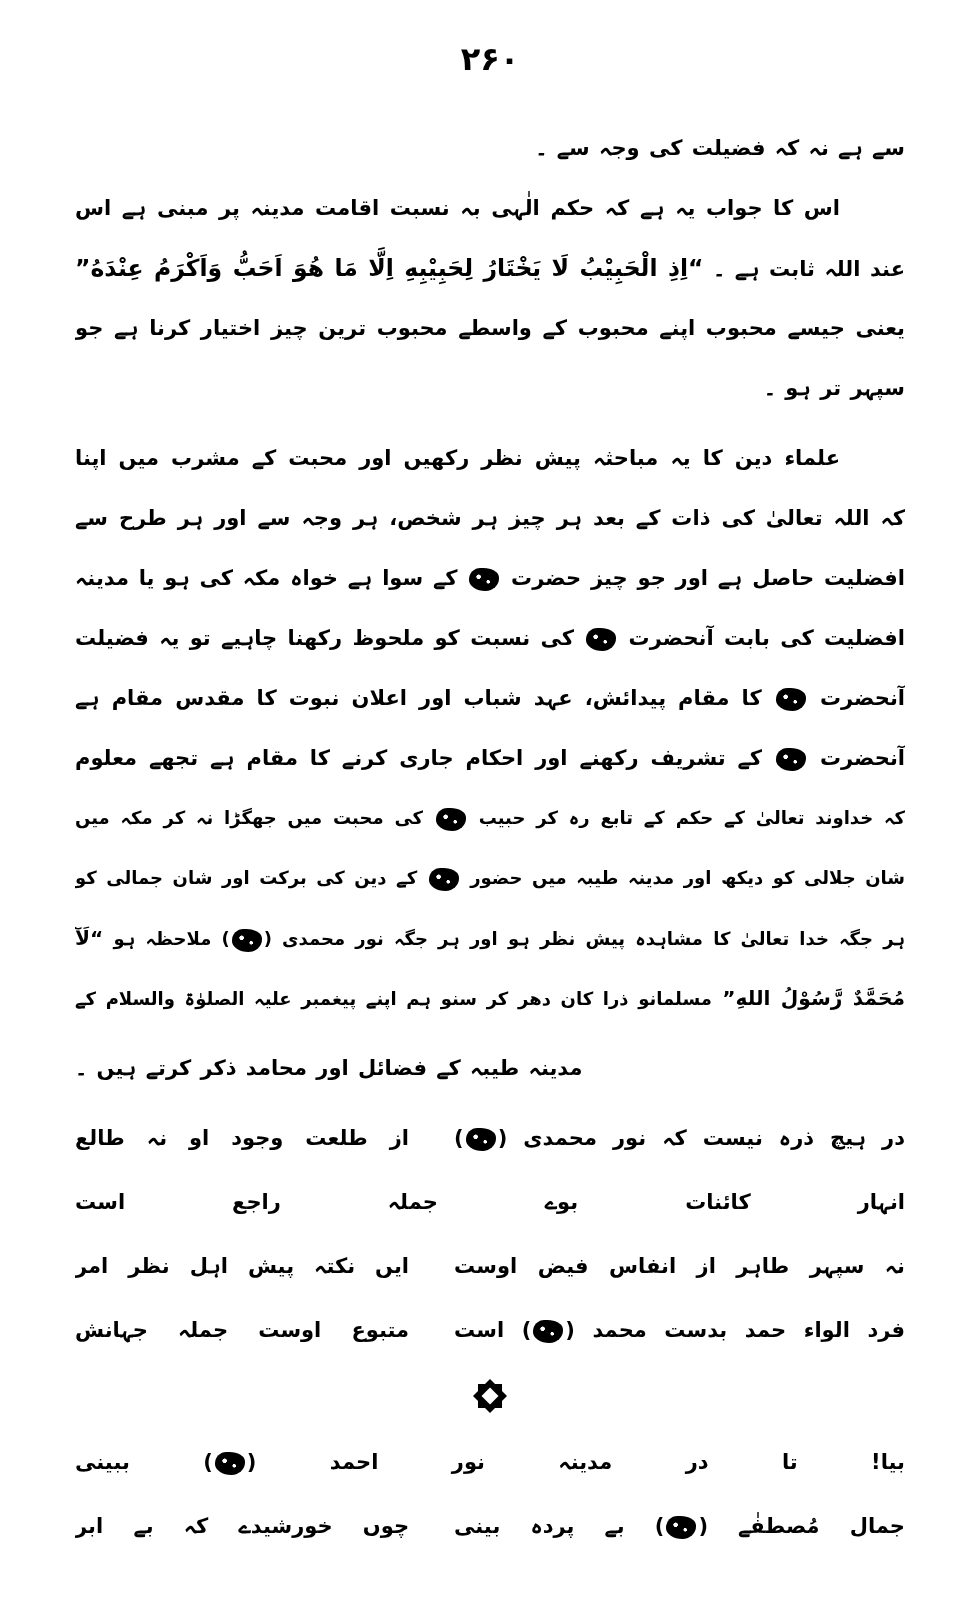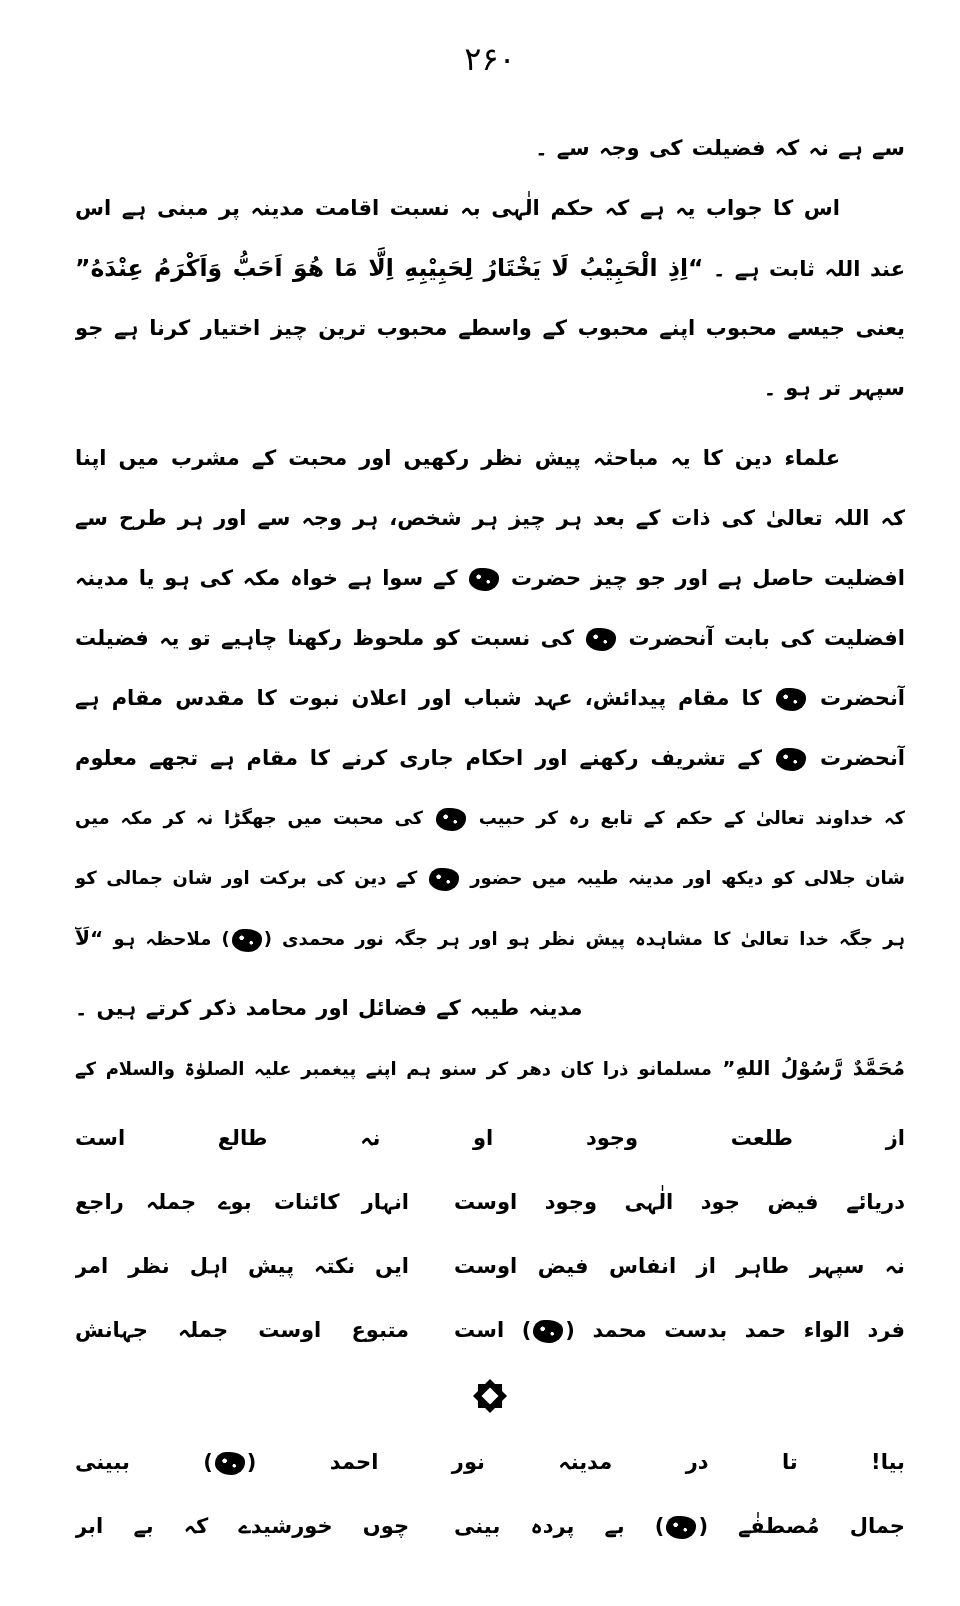--- a/index.html
+++ b/index.html
@@ -2,21 +2,21 @@
 <html lang="ur" dir="rtl"><head>
 <meta charset="utf-8">
 <style>
   html,body{margin:0;padding:0;background:#ffffff;}
   body{
     width:960px;height:1606px;overflow:hidden;box-sizing:border-box;
     font-family:"DejaVu Sans",sans-serif;color:#000;
     padding:0 55px 0 75px;
   }
   .pagenum-row{height:118px;display:flex;align-items:center;justify-content:center;}
-  .pagenum{font-size:32px;font-weight:normal;letter-spacing:3px;}
+  .pagenum{font-size:32px;font-weight:bold;letter-spacing:3px;}
   .line{
     direction:rtl;height:60px;line-height:60px;overflow:hidden;
     font-size:21px;font-weight:bold;word-spacing:2px;
     text-align:justify;text-align-last:justify;
   }
   .line.sm{font-size:18px;}
   .line.r{text-align:left;text-align-last:right;}
   .line.l{text-align:left;text-align-last:left;}
   .line.ind{padding-right:65px;}
   .line.gap{margin-top:10px;}
@@ -60,29 +60,29 @@
   <div class="line r"><span class="txt">سپہر تر ہو ۔</span></div>
   <div class="line ind gap"><span class="txt">علماء دین کا یہ مباحثہ پیش نظر رکھیں اور محبت کے مشرب میں اپنا اعتقاد محکم رکھیں</span></div>
   <div class="line"><span class="txt">کہ اللہ تعالیٰ کی ذات کے بعد ہر چیز ہر شخص، ہر وجہ سے اور ہر طرح سے حضرت  کو</span></div>
   <div class="line"><span class="txt">افضلیت حاصل ہے اور جو چیز حضرت <span class="saw"></span> کے سوا ہے خواہ مکہ کی ہو یا مدینہ کی اس کی</span></div>
   <div class="line"><span class="txt">افضلیت کی بابت آنحضرت <span class="saw"></span> کی نسبت کو ملحوظ رکھنا چاہیے تو یہ فضیلت حاصل ہوگی کہ مکہ</span></div>
   <div class="line"><span class="txt">آنحضرت <span class="saw"></span> کا مقام پیدائش، عہد شباب اور اعلان نبوت کا مقدس مقام ہے اور مدینہ</span></div>
   <div class="line"><span class="txt">آنحضرت <span class="saw"></span> کے تشریف رکھنے اور احکام جاری کرنے کا مقام ہے تجھے معلوم ہونا چاہیے</span></div>
   <div class="line sm"><span class="txt">کہ خداوند تعالیٰ کے حکم کے تابع رہ کر حبیب <span class="saw"></span> کی محبت میں جھگڑا نہ کر مکہ میں حضور  کی</span></div>
   <div class="line sm"><span class="txt">شان جلالی کو دیکھ اور مدینہ طیبہ میں حضور <span class="saw"></span> کے دین کی برکت اور شان جمالی کو دیکھ کر اور</span></div>
   <div class="line sm"><span class="txt">ہر جگہ خدا تعالیٰ کا مشاہدہ پیش نظر ہو اور ہر جگہ نور محمدی (<span class="saw"></span>) ملاحظہ ہو </span><span class="txt ar">“لَآ اِلٰهَ اِلَّا اللهُ</span></div>
+  <div class="line sm"><span class="txt ar">مُحَمَّدٌ رَّسُوْلُ اللهِ” </span><span class="txt">مسلمانو ذرا کان دھر کر سنو ہم اپنے پیغمبر علیہ الصلوٰۃ والسلام کے</span></div>
   <div class="line l gap"><span class="txt">مدینہ طیبہ کے فضائل اور محامد ذکر کرتے ہیں ۔</span></div>
-  <div class="line sm"><span class="txt ar">مُحَمَّدٌ رَّسُوْلُ اللهِ” </span><span class="txt">مسلمانو ذرا کان دھر کر سنو ہم اپنے پیغمبر علیہ الصلوٰۃ والسلام کے</span></div>
 
   <section class="poetry">
     <div class="verse">
+      <span class="txt h">در ہیچ ذرہ نیست کہ نور محمدی (<span class="saw"></span>)</span>
       <span class="txt h">از طلعت وجود او نہ طالع است</span>
     </div>
     <div class="verse">
-      <span class="txt h">دریائے فیض جود الٰہی وجود اوست</span>
       <span class="txt h">انہار کائنات بوے جملہ راجع است</span>
     </div>
     <div class="verse">
       <span class="txt h">نہ سپہر طاہر از انفاس فیض اوست</span>
       <span class="txt h">ایں نکتہ پیش اہل نظر امر واقع است</span>
     </div>
     <div class="verse">
       <span class="txt h">فرد الواء حمد بدست محمد (<span class="saw"></span>) است</span>
       <span class="txt h">متبوع اوست جملہ جہانش تابع است</span>
     </div>

